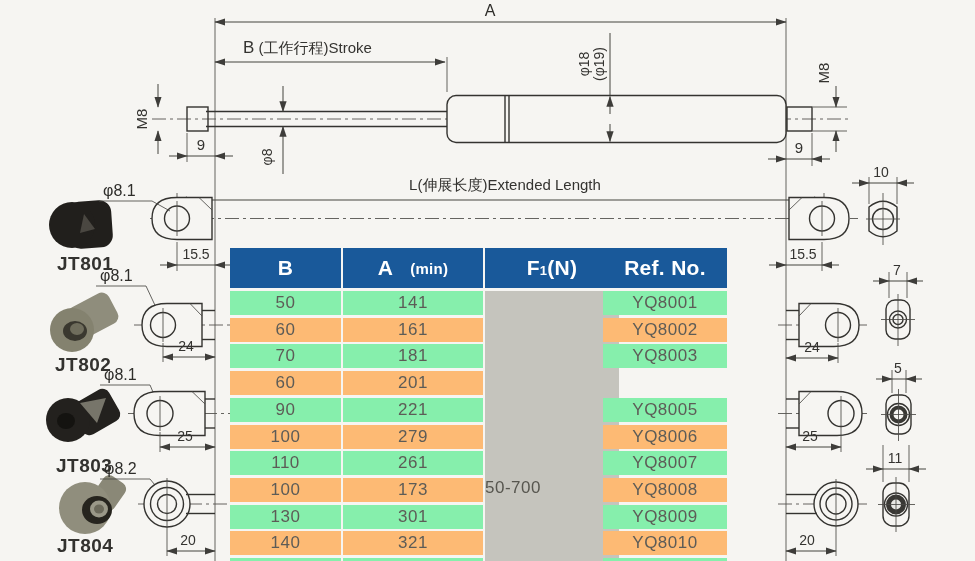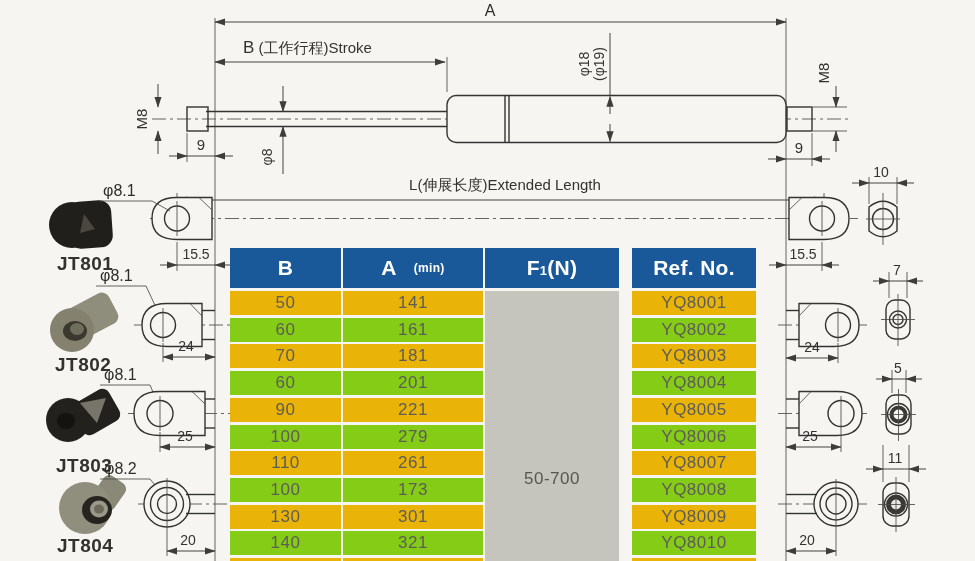--- a/index.html
+++ b/index.html
@@ -16,30 +16,30 @@
   text.d{font-size:15px;fill:#343330}
   text.s{font-size:14px;fill:#343330}
   text.dia{font-size:16px;fill:#2e2d2a}
   text.jt{font-size:19px;font-weight:bold;fill:#33322f;letter-spacing:0.5px}
   tspan.bb{font-size:17px}
   
   .spec-table{position:absolute;left:230px;top:248px;width:541px;height:313px;overflow:hidden}
   .hcell{position:absolute;top:0;height:40px;background:#19599a;color:#fff;
          display:flex;align-items:center;justify-content:center;
          font-weight:bold;font-size:21px;letter-spacing:0.3px}
-  .hcell .small{font-size:12px;margin-left:17px}
+  .hcell .small{font-size:15px;margin-left:17px}
   .hcell sub{font-size:13px;line-height:0;position:relative;top:3px}
-  .c0{left:0;width:111px}.c1{left:113px;width:140px}.c2{left:255px;width:134px}.c3{left:402px;width:124px}
+  .c0{left:0;width:111px}.c1{left:113px;width:140px}.c2{left:255px;width:134px}.c3{left:373px;width:124px}
   .t-row{position:absolute;left:0;width:541px;height:24px}
   .cell{position:absolute;top:0;height:100%;display:flex;align-items:center;justify-content:center;
         font-size:17px;color:#5d5c57;letter-spacing:0.5px}
-  .odd  .cell{background:#eab308}
-  .even .cell{background:#84cc16}
+  .odd  .cell{background:#86efac}
+  .even .cell{background:#fdba74}
   .force-cell{position:absolute;left:255px;top:43px;width:134px;height:270px;background:#c5c4bd}
-  .force-cell span{position:absolute;left:0;top:178px;width:100%;text-align:center;
+  .force-cell span{position:absolute;left:0;top:187px;width:100%;
         font-size:17px;color:#57564f;letter-spacing:0.5px}
 </style>
 </head>
 <body>
 
 <div class="canvas">
 
 <svg width="975" height="561" viewBox="0 0 975 561">
   <defs>
     <marker id="ar" viewBox="0 0 10 8" refX="9.4" refY="4" markerWidth="11" markerHeight="8.8" markerUnits="userSpaceOnUse" orient="auto-start-reverse">
@@ -404,21 +404,20 @@
         <div class="cell c3">YQ8002</div>
       </div>
   <div class="t-row odd" style="top:96.4px">
         <div class="cell c0">70</div>
         <div class="cell c1">181</div>
         <div class="cell c3">YQ8003</div>
       </div>
   <div class="t-row even" style="top:123.1px">
         <div class="cell c0">60</div>
         <div class="cell c1">201</div>
-        <div class="cell c3">YQ8004</div>
       </div>
   <div class="t-row odd" style="top:149.8px">
         <div class="cell c0">90</div>
         <div class="cell c1">221</div>
         <div class="cell c3">YQ8005</div>
       </div>
   <div class="t-row even" style="top:176.5px">
         <div class="cell c0">100</div>
         <div class="cell c1">279</div>
         <div class="cell c3">YQ8006</div>

